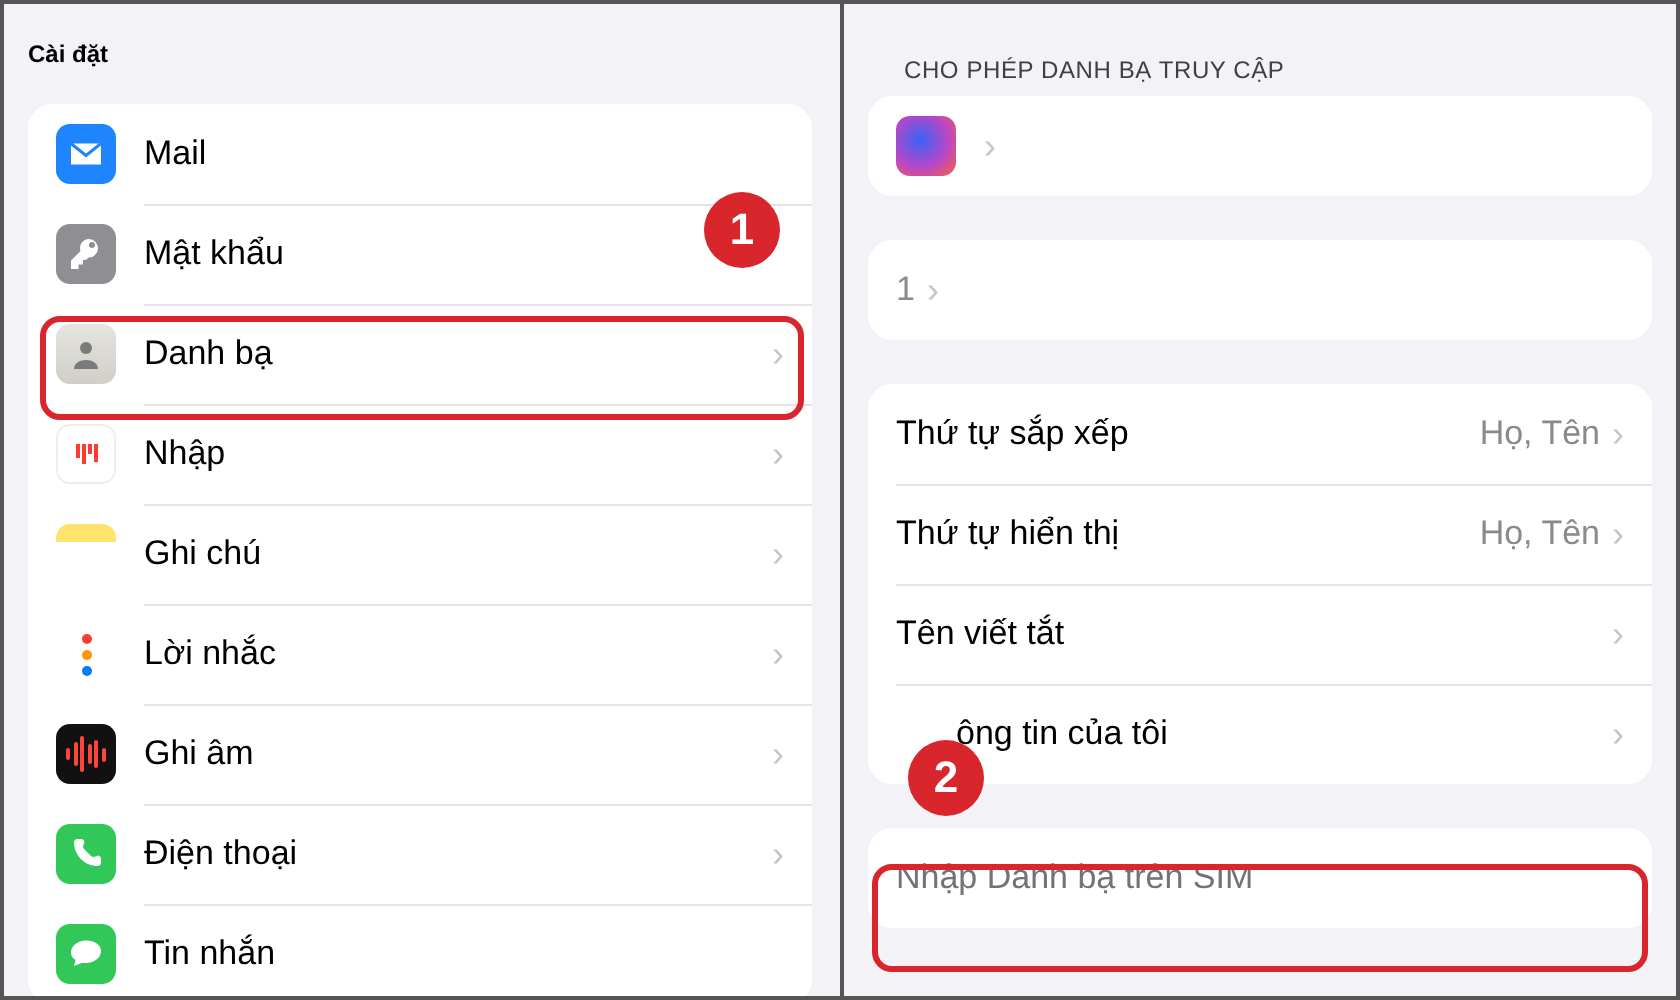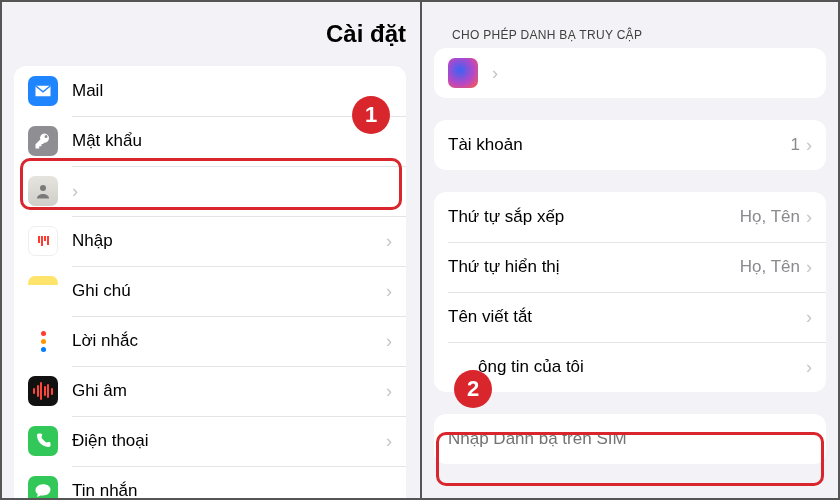--- a/index.html
+++ b/index.html
@@ -28,24 +28,24 @@
     width: 2px;
     background: #555;
   }
   .frame {
     position: absolute;
     inset: 0;
     border: 2px solid #555;
     pointer-events: none;
   }
   h1.title {
-    font-size: 24px;
+    font-size: 12px;
     font-weight: 700;
     color: #000;
-    text-align: right;
+    text-align: left;
     padding: 10px 0 18px;
   }
   .section-header {
     font-size: 12px;
     color: #404040;
     padding: 8px 18px 6px;
     letter-spacing: 0.3px;
   }
   .group {
     background: #fff;
@@ -166,20 +166,21 @@
       <div class="label">Mật khẩu</div>
     </div>
 
     <div class="row">
       <div class="icon ic-contacts">
         <svg width="18" height="18" viewBox="0 0 24 24" fill="#7a7a7a">
             <circle cx="12" cy="8" r="4"></circle>
             <path d="M4 22c0-4 4-6 8-6s8 2 8 6z"></path>
           </svg>
       </div>
+      <div class="label">Danh bạ</div>
       <div class="chevron">›</div>
     </div>
 
     <div class="row">
       <div class="icon ic-calendar">
         <div style="display:flex;gap:1px;">
             <span style="width:2px;height:7px;background:#ff3b30;"></span>
             <span style="width:2px;height:10px;background:#ff3b30;"></span>
             <span style="width:2px;height:5px;background:#ff3b30;"></span>
             <span style="width:2px;height:9px;background:#ff3b30;"></span>
@@ -258,21 +259,20 @@
 
   <div class="group no-icon">
     <div class="row">
       <div class="icon ic-siri"></div>
       <div class="chevron">›</div>
     </div>
   </div>
 
   <div class="group no-icon">
     <div class="row">
-      <div class="label">Tài khoản</div>
       <div class="value">1</div>
       <div class="chevron">›</div>
     </div>
   </div>
 
   <div class="group no-icon">
     <div class="row">
       <div class="label">Thứ tự sắp xếp</div>
       <div class="value">Họ, Tên</div>
       <div class="chevron">›</div>

